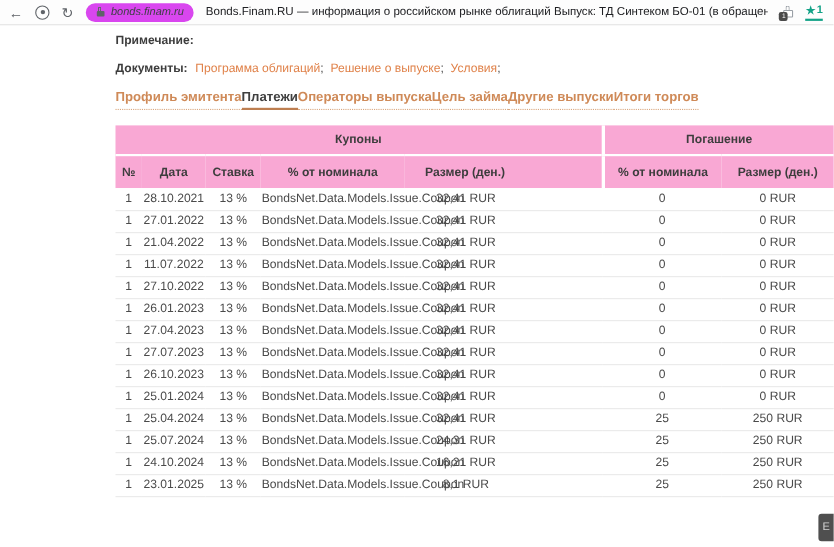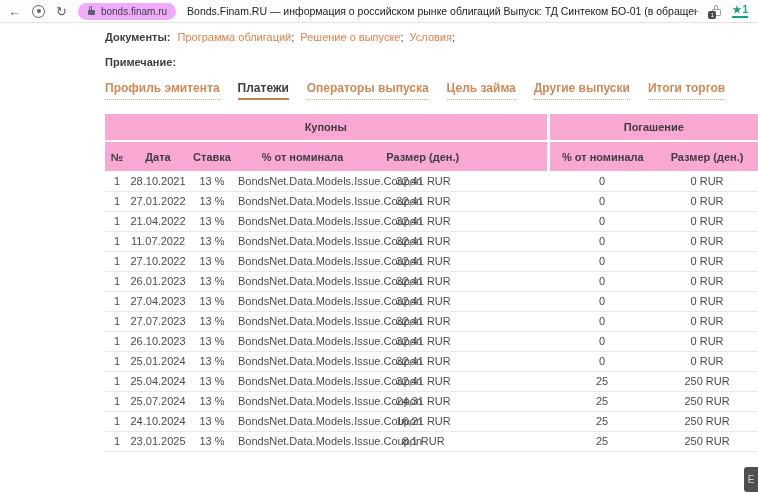--- a/index.html
+++ b/index.html
@@ -14,22 +14,22 @@
     height:23px; background:#fdfdfd; border-bottom:1px solid #e3e3e3;
     display:flex; align-items:center; padding:0 8px; gap:11px;
   }
   .nav-glyph { color:#5f6368; font-size:13px; line-height:1; cursor:pointer; }
   .ext-circle {
     width:13px; height:13px; border:1px solid #5f6368; border-radius:50%;
     display:flex; align-items:center; justify-content:center; flex:none;
   }
   .ext-circle i { width:4px; height:4px; background:#5f6368; border-radius:50%; }
   .url-pill {
-    background:#f0abfc; border-radius:9px; height:17px;
-    display:flex; align-items:center; gap:5px; padding:0 9px; flex:none;
+    background:#d946ef; border-radius:9px; height:17px;
+    display:flex; align-items:center; gap:5px; padding:0 9px; flex:none;font-style:italic;
   }
   .lock { position:relative; width:9px; height:10px; flex:none; }
   .lock .body { position:absolute; top:4px; left:1px; width:7px; height:5px; background:#5f6368; border-radius:1px; }
   .lock .shackle { position:absolute; top:0; left:2px; width:3px; height:4px; border:1px solid #5f6368; border-bottom:none; border-radius:3px 3px 0 0; }
   .url-text { font-size:10px; color:#3c4043; white-space:nowrap; }
   .win-title { font-size:10.5px; color:#202124; white-space:nowrap; overflow:hidden; flex:1; }
   .chrome-right { margin-left:auto; display:flex; align-items:center; gap:9px; padding-right:2px; }
   .ext-lock { position:relative; width:14px; height:14px; flex:none; }
   .ext-lock .body { position:absolute; top:5px; left:3px; width:9px; height:7px; border:1px solid #9aa0a6; border-radius:1px; background:#fff; }
   .ext-lock .shackle { position:absolute; top:1px; left:5px; width:4px; height:4px; border:1px solid #9aa0a6; border-bottom:none; border-radius:3px 3px 0 0; }
@@ -42,21 +42,21 @@
     font-size:10px; border-bottom:2px solid #12a287; padding-bottom:1px; cursor:pointer;
   }
   
   .content { margin-left:105px; width:653px; padding-top:8px; }
   .info-line { font-size:11px; line-height:13px; margin-bottom:12px; color:#4a4a4a; }
   .lbl { font-weight:bold; color:#3d3d3d; }
   .isin-value { font-weight:bold; color:#2d2d2d; margin-left:7px; }
   .doc-link { color:#e0824a; text-decoration:none; cursor:pointer; }
   .semi { color:#4a4a4a; margin-right:3px; }
   
-  .tabs { display:flex; gap:18px; font-size:12px; }
+  .tabs { display:flex; font-size:12px; }
   .tab {
     color:#cf8a58; font-weight:bold; padding-bottom:3px; cursor:pointer;
     border-bottom:1px dotted #d9a77f; white-space:nowrap;
   }
   .tab.active { color:#404040; border-bottom:2px solid #bd7e50; }
   
   table.pay { border-collapse:collapse; width:653px; margin-top:14px; font-size:11px; table-layout:fixed; }
   thead th { background:#f9a8d4; font-weight:bold; color:#3d3d3d; text-align:center; }
   tr.group-row th { height:27px; border-bottom:2px solid #ffffff; }
   tr.cols-row th { height:30px; }
@@ -97,26 +97,26 @@
       <span>★</span>
       <span>1</span>
     </span>
   </span>
 </div>
 
 <div class="content">
 
 
   <div class="info-line">
+    <span class="lbl">Примечание:</span>
+  </div>
+
+  <div class="info-line">
     <span class="lbl">Документы:</span>
     <span style="margin-left:4px;"><a class="doc-link" href="#">Программа облигаций</a><span class="semi">; </span><a class="doc-link" href="#">Решение о выпуске</a><span class="semi">; </span><a class="doc-link" href="#">Условия</a><span class="semi">; </span></span>
-  </div>
-
-  <div class="info-line">
-    <span class="lbl">Примечание:</span>
   </div>
 
   <div class="tabs">
       <span class="tab">Профиль эмитента</span>
       <span class="tab active">Платежи</span>
       <span class="tab">Операторы выпуска</span>
       <span class="tab">Цель займа</span>
       <span class="tab">Другие выпуски</span>
       <span class="tab">Итоги торгов</span>
     </div>

